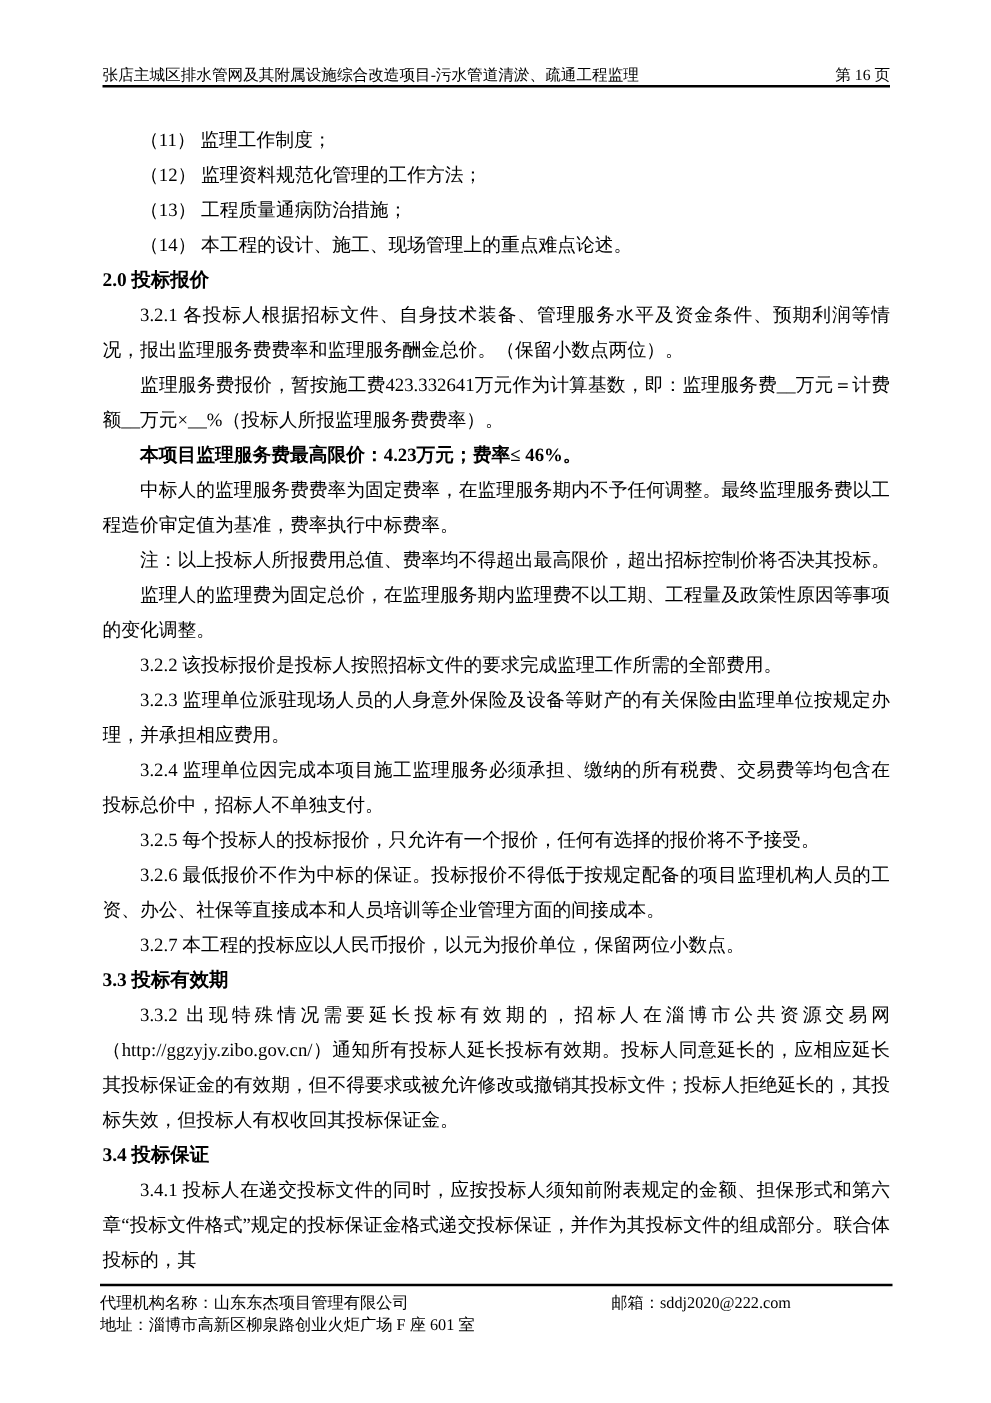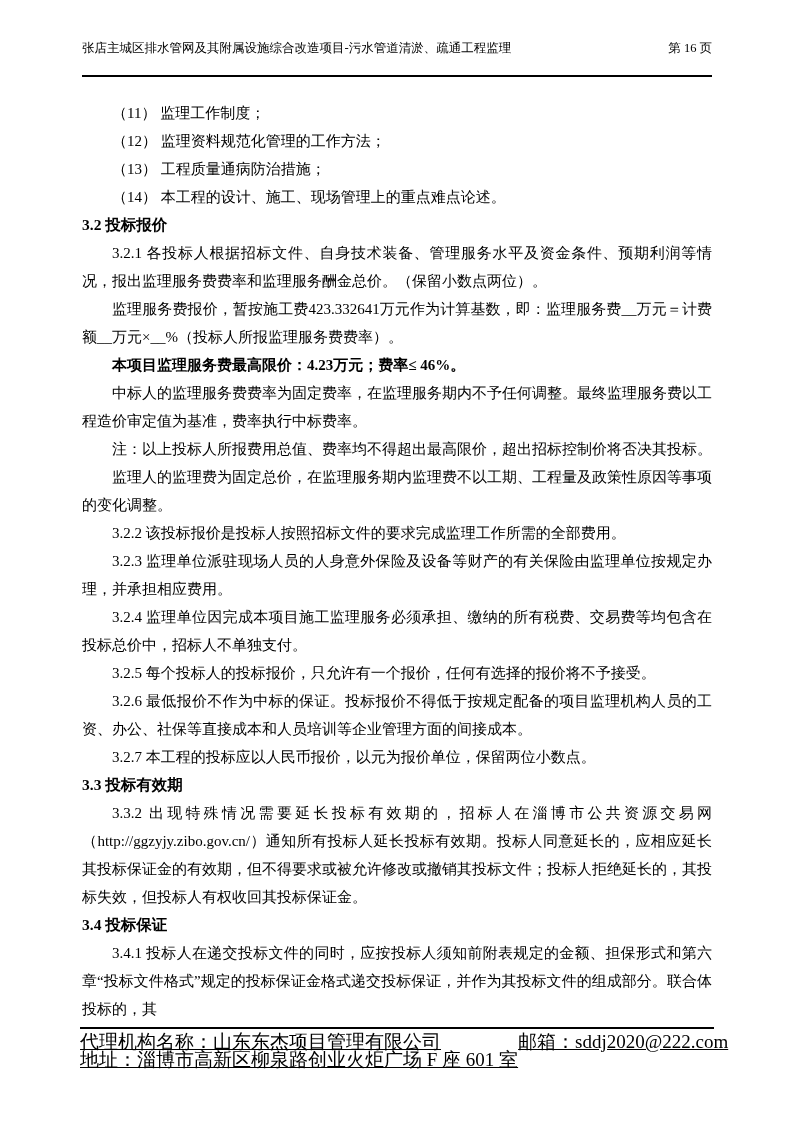--- a/index.html
+++ b/index.html
@@ -13,29 +13,29 @@
     height: 1122px;
     margin: 0 auto;
     background: #ffffff;
     color: #000000;
     font-family: "Liberation Serif", "DejaVu Serif", serif;
     box-sizing: border-box;
     overflow: hidden;
   }
   .page-header {
     position: absolute;
-    top: 40px;
+    top: 52px;
     left: 82px;
     right: 81px;
     display: flex;
     justify-content: space-between;
     font-size: 12.5px;
     line-height: 16px;
     border-bottom: 2px solid #000000;
-    padding-bottom: 19px;
+    padding-bottom: 0;
     white-space: nowrap;
   }
   .doc-content {
     position: absolute;
     top: 99px;
     left: 82px;
     width: 630px;
     height: 926px;
     overflow: hidden;
     font-size: 15px;
@@ -59,24 +59,23 @@
     font-weight: bold;
     text-indent: 2em;
   }
   .page-footer {
     position: absolute;
     top: 1027px;
     left: 80px;
     right: 79px;
     border-top: 2px solid #000000;
     padding-top: 4px;
-    font-size: 19px;
+    font-size: 13px;
     line-height: 18px;
     display: flex;
-    text-decoration: underline;
   }
   .footer-left {
     flex: 1 1 auto;
     white-space: nowrap;
   }
   .footer-right {
     width: 225px;
     flex: 0 0 auto;
     white-space: nowrap;
   }
@@ -92,21 +91,21 @@
   <div class="page-header">
     <span>张店主城区排水管网及其附属设施综合改造项目-污水管道清淤、疏通工程监理</span>
     <span>第 16 页</span>
   </div>
 
   <div class="doc-content">
     <p class="list-item">（11） 监理工作制度；</p>
     <p class="list-item">（12） 监理资料规范化管理的工作方法；</p>
     <p class="list-item">（13） 工程质量通病防治措施；</p>
     <p class="list-item">（14） 本工程的设计、施工、现场管理上的重点难点论述。</p>
-    <p class="heading">3.2 投标报价</p>
+    <p class="heading">2.0 投标报价</p>
     <p class="para">3.2.1 各投标人根据招标文件、自身技术装备、管理服务水平及资金条件、预期利润等情况，报出监理服务费费率和监理服务酬金总价。（保留小数点两位）。</p>
     <p class="para">监理服务费报价，暂按施工费423.332641万元作为计算基数，即：监理服务费__万元＝计费额__万元×__%（投标人所报监理服务费费率）。</p>
     <p class="para-bold">本项目监理服务费最高限价：4.23万元；费率≤ 46%。</p>
     <p class="para">中标人的监理服务费费率为固定费率，在监理服务期内不予任何调整。最终监理服务费以工程造价审定值为基准，费率执行中标费率。</p>
     <p class="para">注：以上投标人所报费用总值、费率均不得超出最高限价，超出招标控制价将否决其投标。</p>
     <p class="para">监理人的监理费为固定总价，在监理服务期内监理费不以工期、工程量及政策性原因等事项的变化调整。</p>
     <p class="para">3.2.2 该投标报价是投标人按照招标文件的要求完成监理工作所需的全部费用。</p>
     <p class="para">3.2.3 监理单位派驻现场人员的人身意外保险及设备等财产的有关保险由监理单位按规定办理，并承担相应费用。</p>
     <p class="para">3.2.4 监理单位因完成本项目施工监理服务必须承担、缴纳的所有税费、交易费等均包含在投标总价中，招标人不单独支付。</p>
     <p class="para">3.2.5 每个投标人的投标报价，只允许有一个报价，任何有选择的报价将不予接受。</p>

